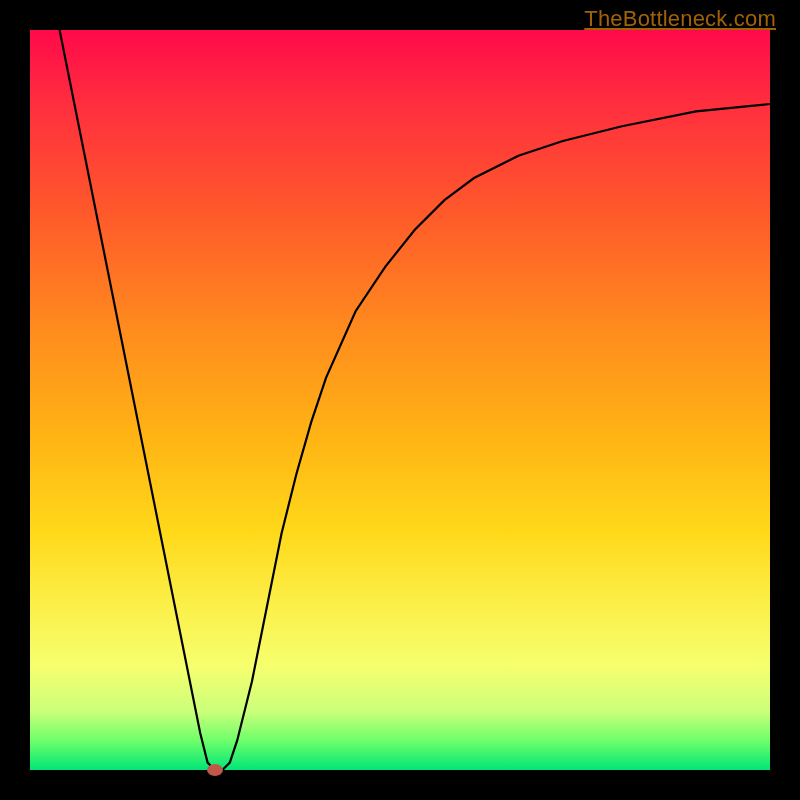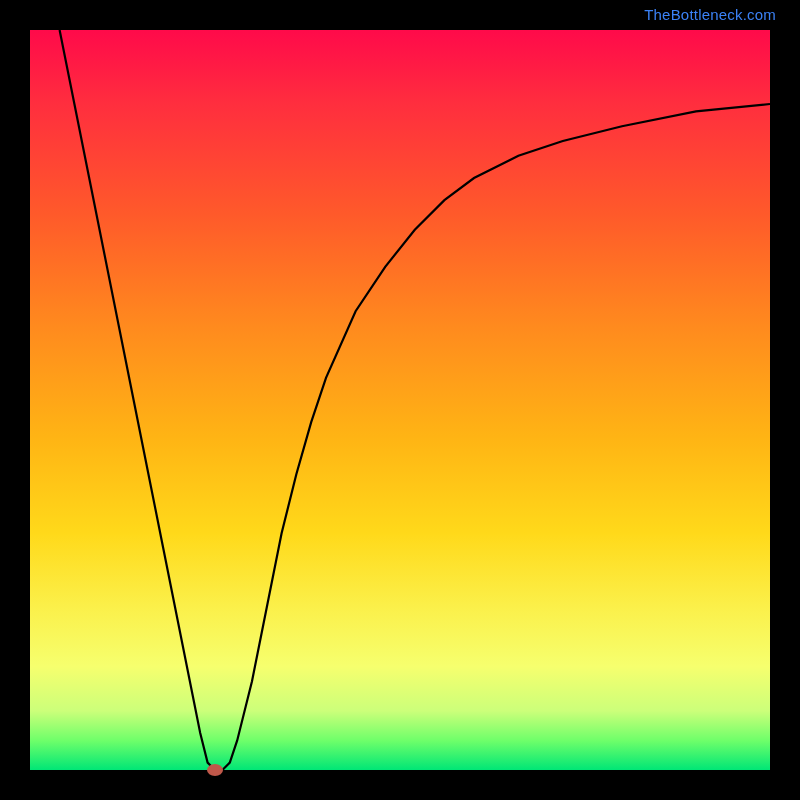--- a/index.html
+++ b/index.html
@@ -36,24 +36,25 @@
       #f6ff6e 86%,
       #ccff7a 92%,
       #6fff6a 96%,
       #00e676 100%
     );
   }
   .watermark {
     position: absolute;
     top: 6px;
     right: 24px;
-    color: #3b82f6;
-    font-size: 15px;
+    color: #a16207;
+    font-size: 22px;
     letter-spacing: 0.2px;
     user-select: none;
+    text-decoration: underline;
   }
   svg.curve {
     position: absolute;
     left: 0;
     top: 0;
     width: 740px;
     height: 740px;
     pointer-events: none;
   }
   .marker {

